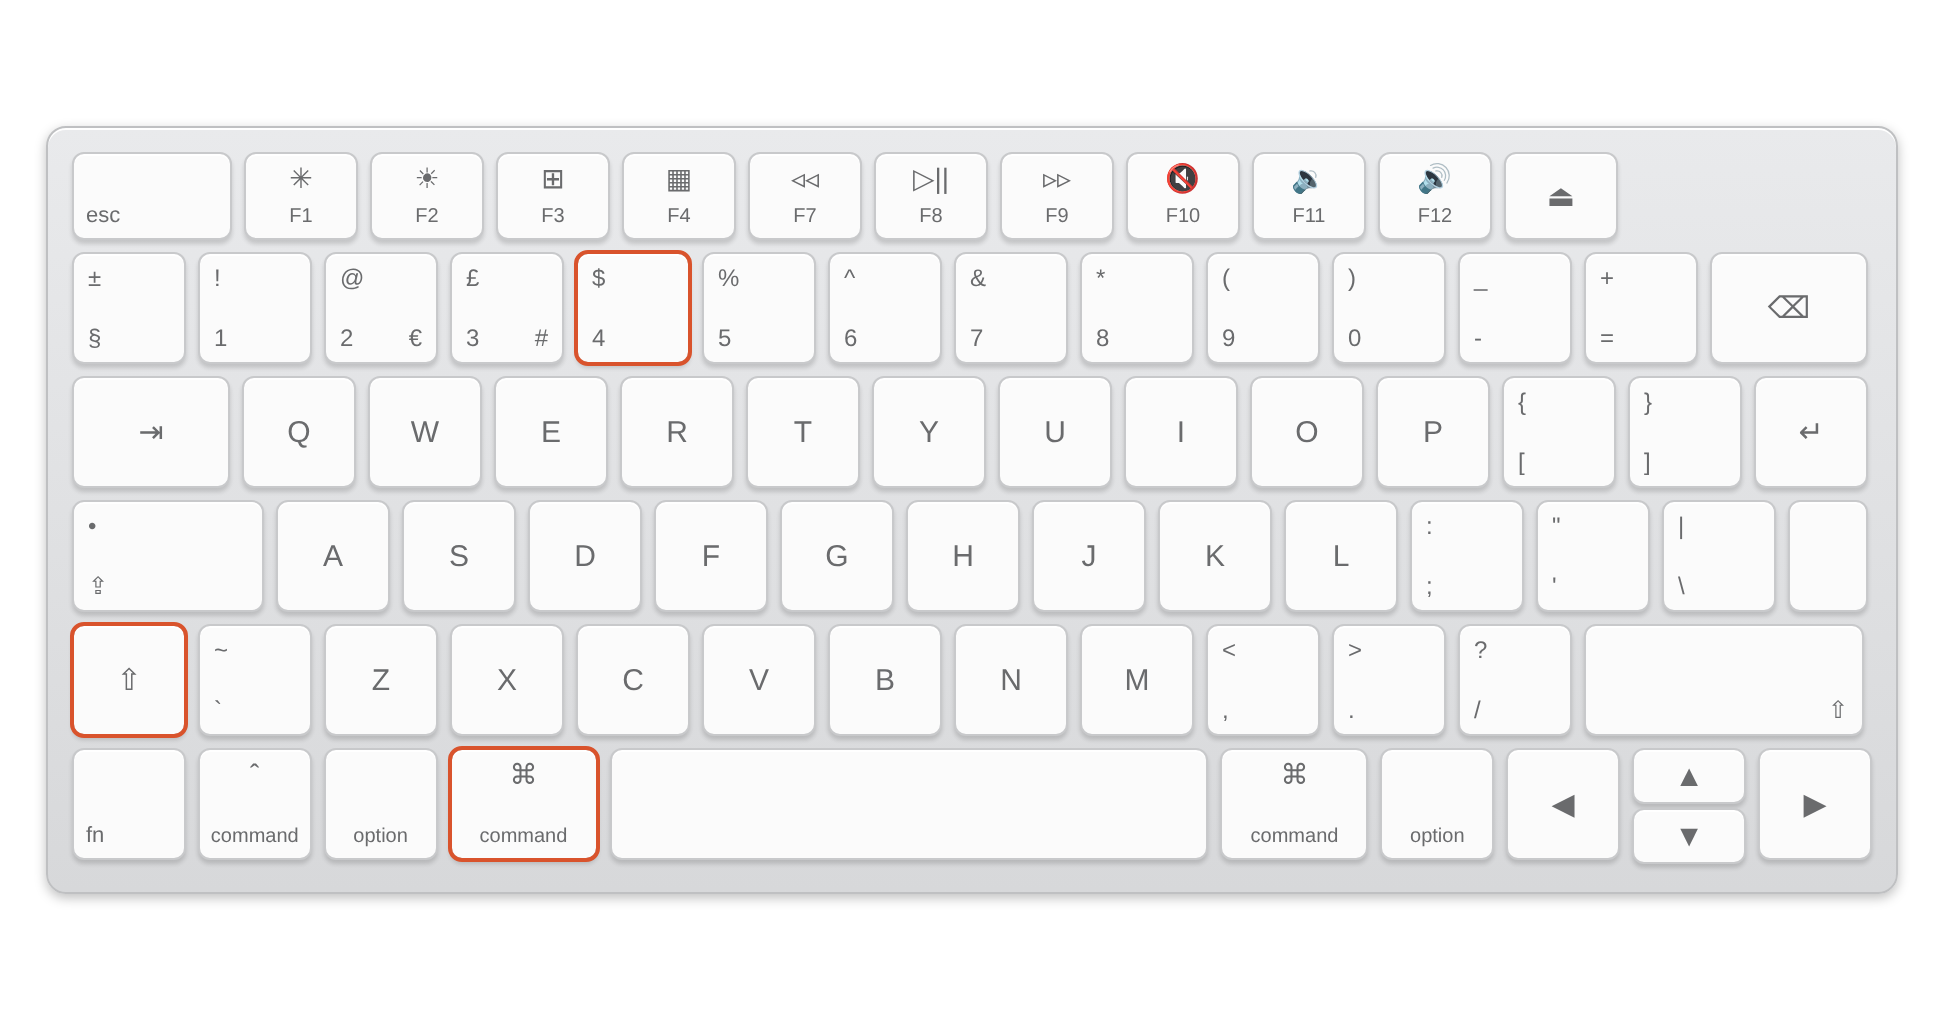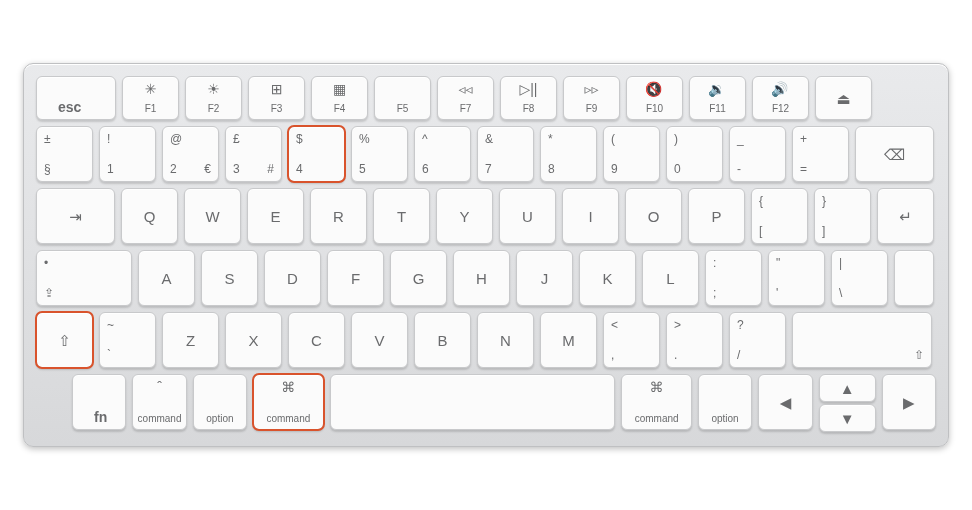--- a/index.html
+++ b/index.html
@@ -14,21 +14,21 @@
   .key{
     background:#fbfbfb;border:1px solid #c8c9cb;border-radius:6px;
     box-shadow:0 1px 0 #fff inset,0 2px 2px rgba(0,0,0,.15);
     position:relative;color:#6a6b6d;font-size:12px;line-height:1;
     user-select:none;
   }
   .key.hl{outline:2px solid #d9532c;outline-offset:-1px;}
   .fnrow .key{height:42px;}
   .mainrow .key{height:54px;}
   .botrow .key{height:54px;}
-  .lab-bl{position:absolute;left:21px;bottom:5px;font-size:14px;font-weight:bold;}
+  .lab-bl{position:absolute;left:6px;bottom:5px;font-size:11px;}
   .lab-bc{position:absolute;left:0;right:0;bottom:5px;text-align:center;font-size:11px;}
   .lab-tc{position:absolute;left:0;right:0;top:5px;text-align:center;font-size:12px;}
   .lab-c{position:absolute;inset:0;display:flex;align-items:center;justify-content:center;font-size:16px;}
   .lab-tl{position:absolute;left:7px;top:6px;font-size:12px;}
   .lab-blL{position:absolute;left:7px;bottom:6px;font-size:12px;}
   .lab-br{position:absolute;right:7px;bottom:6px;font-size:12px;}
   .big{font-size:15px;}
   .sym{font-size:14px;}
   .arrow-col{display:flex;flex-direction:column;gap:2px;}
   .arrow-col .key{height:26px;}
@@ -53,23 +53,20 @@
         </div>
         <div class="key" style="width: 55px;">
           <span class="lab-bc tiny">F3</span>
           <span class="lab-tc sym">⊞</span>
         </div>
         <div class="key" style="width: 55px;">
           <span class="lab-bc tiny">F4</span>
           <span class="lab-tc sym">▦</span>
         </div>
         <div class="key" style="width: 55px;">
-          <span class="lab-bc tiny">F5</span>
-        </div>
-        <div class="key" style="width: 55px;">
           <span class="lab-bc tiny">F7</span>
           <span class="lab-tc sym">◃◃</span>
         </div>
         <div class="key" style="width: 55px;">
           <span class="lab-bc tiny">F8</span>
           <span class="lab-tc sym">▷||</span>
         </div>
         <div class="key" style="width: 55px;">
           <span class="lab-bc tiny">F9</span>
           <span class="lab-tc sym">▹▹</span>
@@ -280,21 +277,21 @@
         </div>
         <div class="key" style="width: 55px;">
           <span class="lab-tl ">?</span>
           <span class="lab-blL ">/</span>
         </div>
         <div class="key" style="width: 138px;">
           <span class="lab-br ">⇧</span>
         </div>
       </div>
     <div class="row botrow" id="row-bot">
-        <div class="key" style="width: 55px; margin-left: 36px;">
+        <div class="key" style="width: 55px;">
           <span class="lab-bl ">fn</span>
         </div>
         <div class="key" style="width: 55px;">
           <span class="lab-bc tiny">command</span>
           <span class="lab-tc sym">ˆ</span>
         </div>
         <div class="key" style="width: 55px;">
           <span class="lab-bc tiny">option</span>
         </div>
         <div class="key hl" style="width: 72px;">

